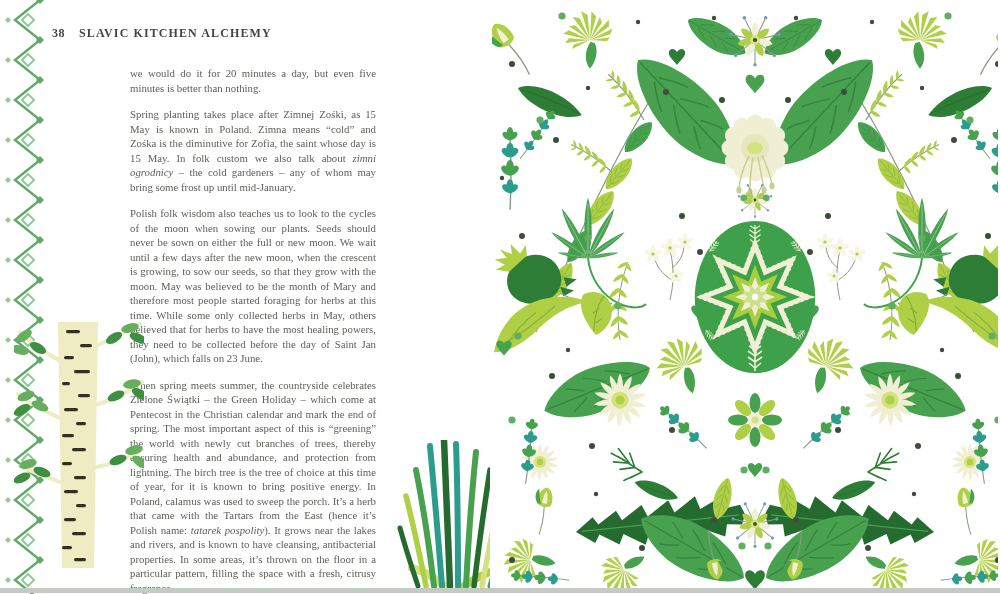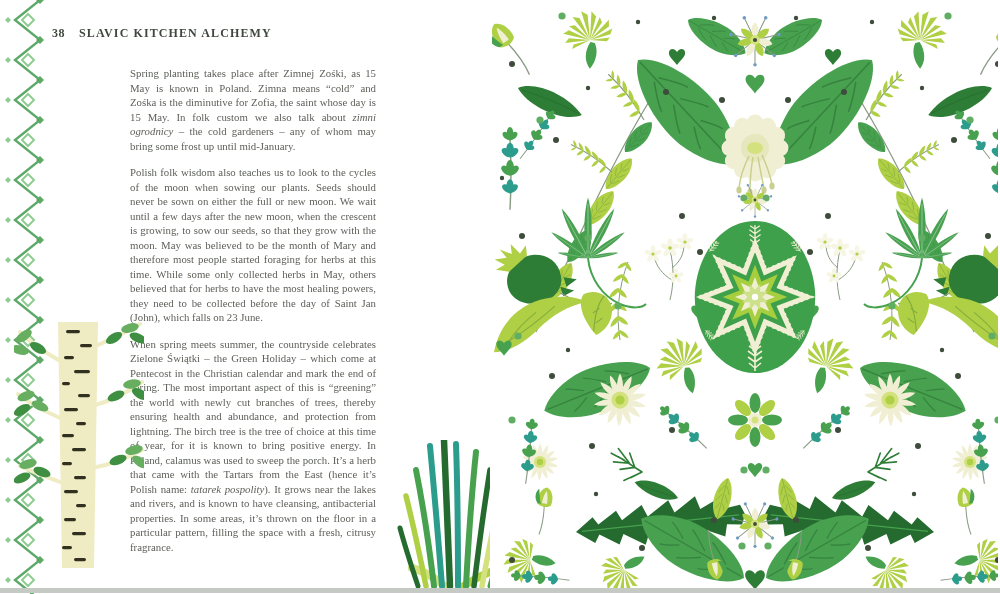--- a/index.html
+++ b/index.html
@@ -45,20 +45,21 @@
       </defs>
       <rect x="0" y="0" width="48" height="594" fill="url(#zigp)"></rect>
     </svg>
 
     <div class="header">
       <span class="pgnum">38</span><span>SLAVIC KITCHEN ALCHEMY</span>
     </div>
 
     <div class="textcol">
       <span class="grass-float"></span>
+    <p><span>we would do it for 20 minutes a day, but even five minutes is better than nothing.</span></p>
         <p><span>Spring planting takes place after Zimnej Zośki, as 15 May is known in Poland. Zimna means “cold” and Zośka is the diminutive for Zofia, the saint whose day is 15 May. In folk custom we also talk about </span><em>zimni ogrodnicy</em><span> – the cold gardeners – any of whom may bring some frost up until mid-January.</span></p>
         <p><span>Polish folk wisdom also teaches us to look to the cycles of the moon when sowing our plants. Seeds should never be sown on either the full or new moon. We wait until a few days after the new moon, when the crescent is growing, to sow our seeds, so that they grow with the moon. May was believed to be the month of Mary and therefore most people started foraging for herbs at this time. While some only collected herbs in May, others believed that for herbs to have the most healing powers, they need to be collected before the day of Saint Jan (John), which falls on 23 June.</span></p>
         <p><span>When spring meets summer, the countryside celebrates Zielone Świątki – the Green Holiday – which come at Pentecost in the Christian calendar and mark the end of spring. The most important aspect of this is “greening” the world with newly cut branches of trees, thereby ensuring health and abundance, and protection from lightning. The birch tree is the tree of choice at this time of year, for it is known to bring positive energy. In Poland, calamus was used to sweep the porch. It’s a herb that came with the Tartars from the East (hence it’s Polish name: </span><em>tatarek pospolity</em><span>). It grows near the lakes and rivers, and is known to have cleansing, antibacterial properties. In some areas, it’s thrown on the floor in a particular pattern, filling the space with a fresh, citrusy fragrance.</span></p>
       </div>
 
     <svg class="birch" viewBox="0 0 130 246">
       <g stroke="var(--trunk)" stroke-width="4" fill="none" stroke-linecap="round">
         <path d="M76,26 C98,18 112,10 126,2"></path>
         <path d="M78,84 C100,78 114,70 128,60"></path>
         <path d="M78,146 C100,142 114,136 128,128"></path>

